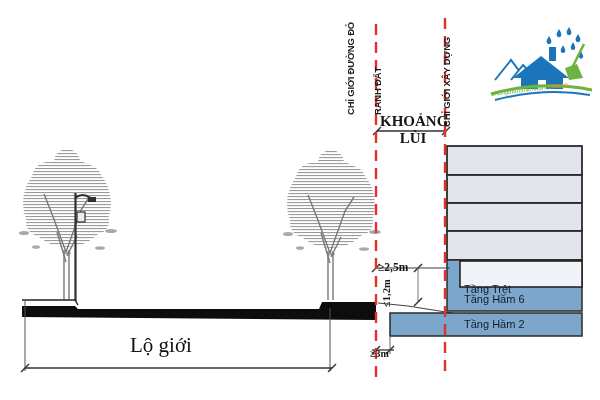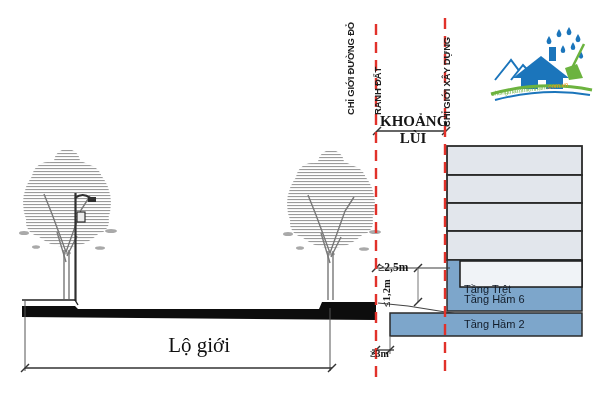--- a/index.html
+++ b/index.html
@@ -6,21 +6,21 @@
   .stage{position:relative;width:600px;height:400px;background:#ffffff;overflow:hidden;
          font-family:"Liberation Sans",sans-serif;}
   .stage svg{position:absolute;left:0;top:0;}
   .lbl{position:absolute;color:#1c1c1c;white-space:nowrap;margin-top:16px;}
   .vlabel{position:absolute;white-space:nowrap;transform-origin:0 100%;transform:rotate(-90deg);
           font-family:"Liberation Sans",sans-serif;font-weight:bold;font-size:9.5px;line-height:11px;
           letter-spacing:-0.2px;color:#202020;}
   .dimtxt{font-family:"Liberation Serif",serif;font-weight:bold;color:#161616;}
   .khoangluitxt{position:absolute;left:380px;top:113px;width:66px;text-align:center;
           font-family:"Liberation Serif",serif;font-weight:bold;font-size:15px;color:#161616;}
-  .logioi{position:absolute;left:130px;top:333px;width:100px;text-align:right;
+  .logioi{position:absolute;left:130px;top:333px;width:100px;text-align:left;
           font-family:"Liberation Serif",serif;font-size:21px;color:#101010;}
   .floor-label{position:absolute;font-size:11px;color:#121c29;}
   .vdim{position:absolute;transform-origin:0 100%;transform:rotate(-90deg);
         font-family:"Liberation Serif",serif;font-weight:bold;font-size:10.5px;line-height:11px;color:#161616;white-space:nowrap;}
   .logo-text{position:absolute;left:491px;top:90px;transform:rotate(-7deg);transform-origin:0 0;
         font-size:6.5px;font-style:italic;letter-spacing:-0.2px;color:var(--logo-green);white-space:nowrap;}
   .logo-text .suffix{color:var(--logo-orange);}
 </style>
 </head>
 <body>

